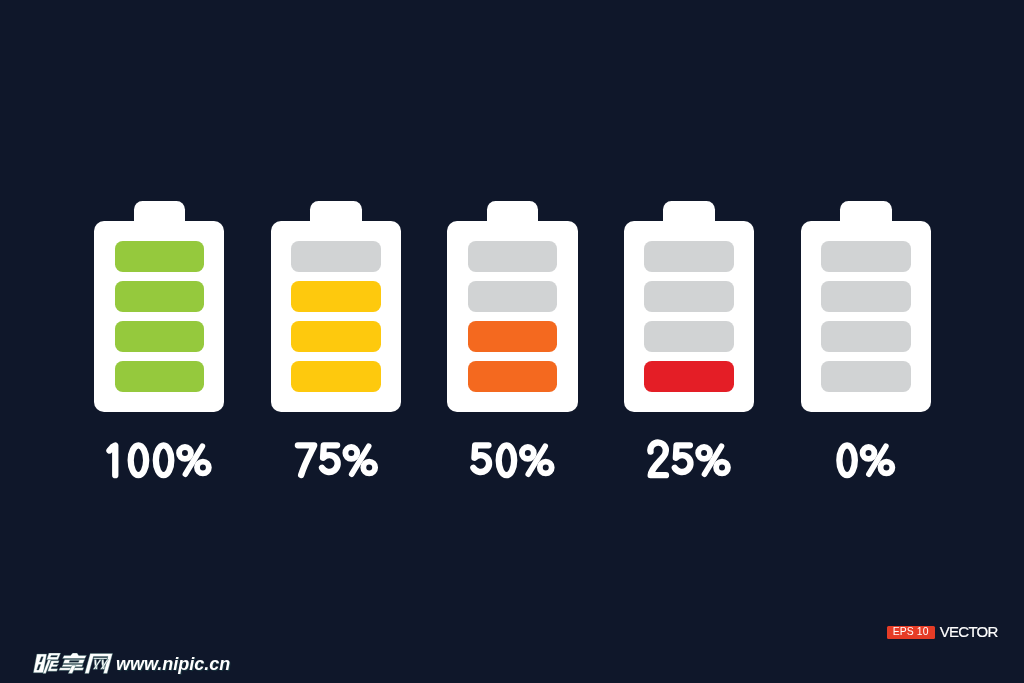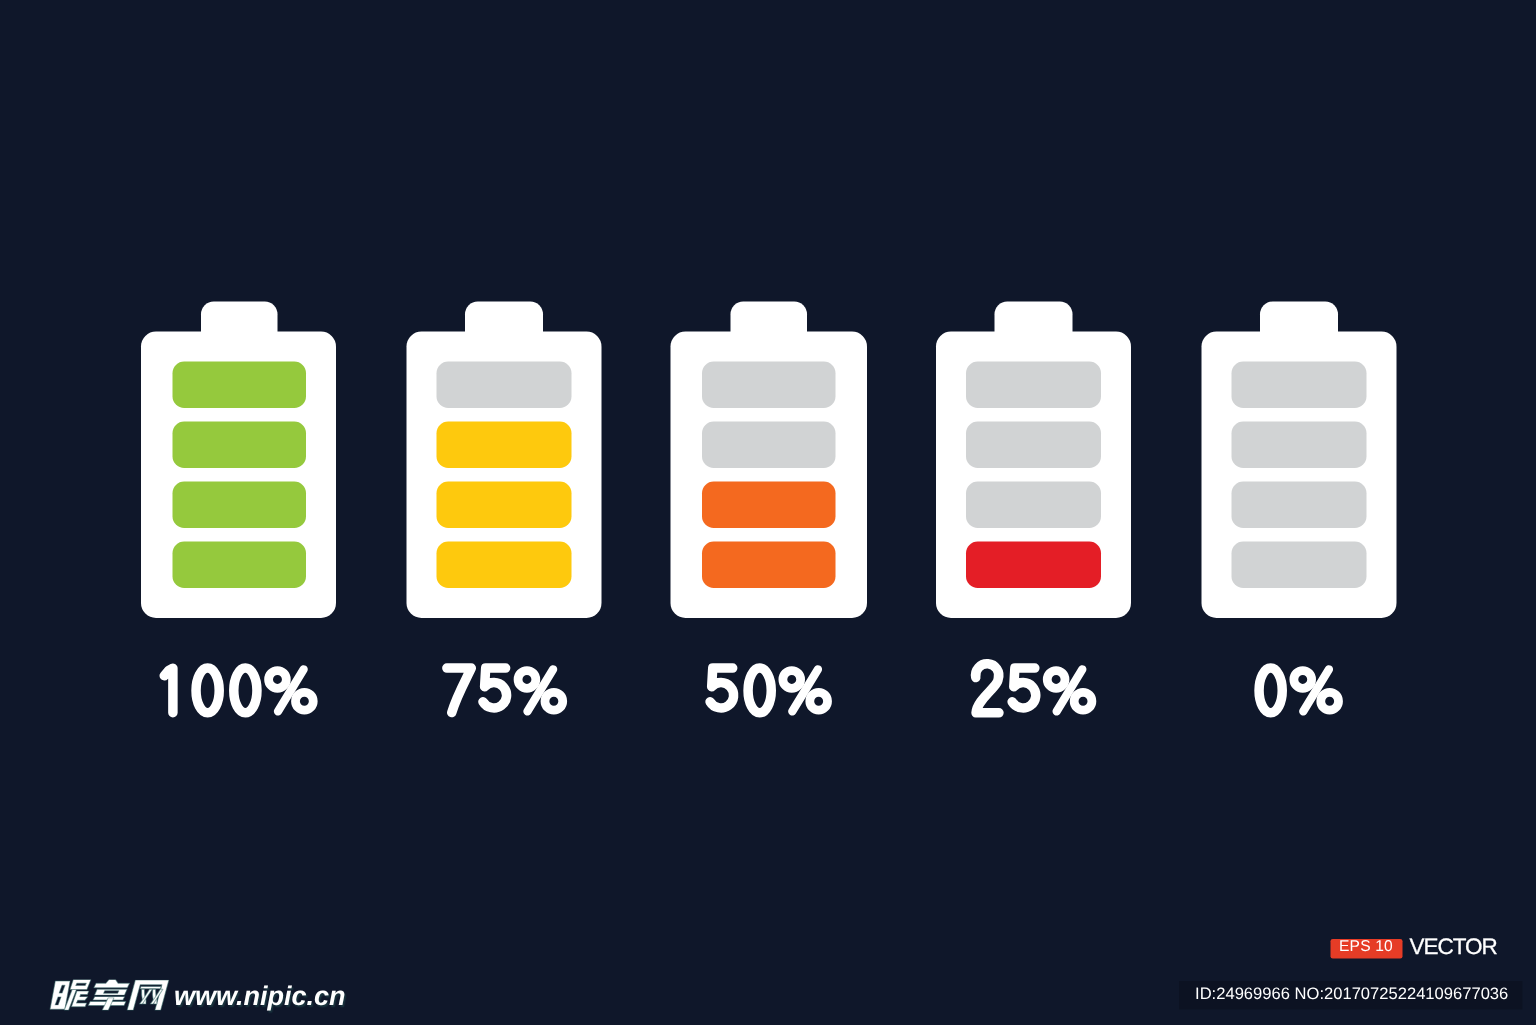--- a/index.html
+++ b/index.html
@@ -187,21 +187,20 @@
           <title>0%</title>
         </svg>
       </div>
     </div>
 
   <div class="eps-row">
     <span class="eps-badge">EPS 10</span>
     <span class="eps-vector">VECTOR</span>
   </div>
 
-  <div class="idbar">ID:24969966 NO:20170725224109677036</div>
 
   <div class="wmark">
     <span id="logo-cjk" class="wm-cjk" title="昵享网">
       <svg width="81.4" height="20.4" viewBox="-19 0 338 100" preserveAspectRatio="none" aria-label="昵享网">
         <g fill="#ffffff" stroke="rgba(60,110,108,.55)" stroke-width="3" stroke-linejoin="round">
 
           <g transform="translate(0,0) skewX(-9)">
             <path d="M2,5 L43,5 L43,97 L2,97 Z M23,19 L31,19 L27,44 L19,44 Z M18,57 L26,57 L22,83 L14,83 Z" fill-rule="evenodd"></path>
             <path d="M51,0 L100,0 L94,33 L47,33 Z M63,12 L89,12 L87,20 L61,20 Z" fill-rule="evenodd"></path>
             <path d="M53,33 L65,33 L54,100 L42,100 Z"></path>

